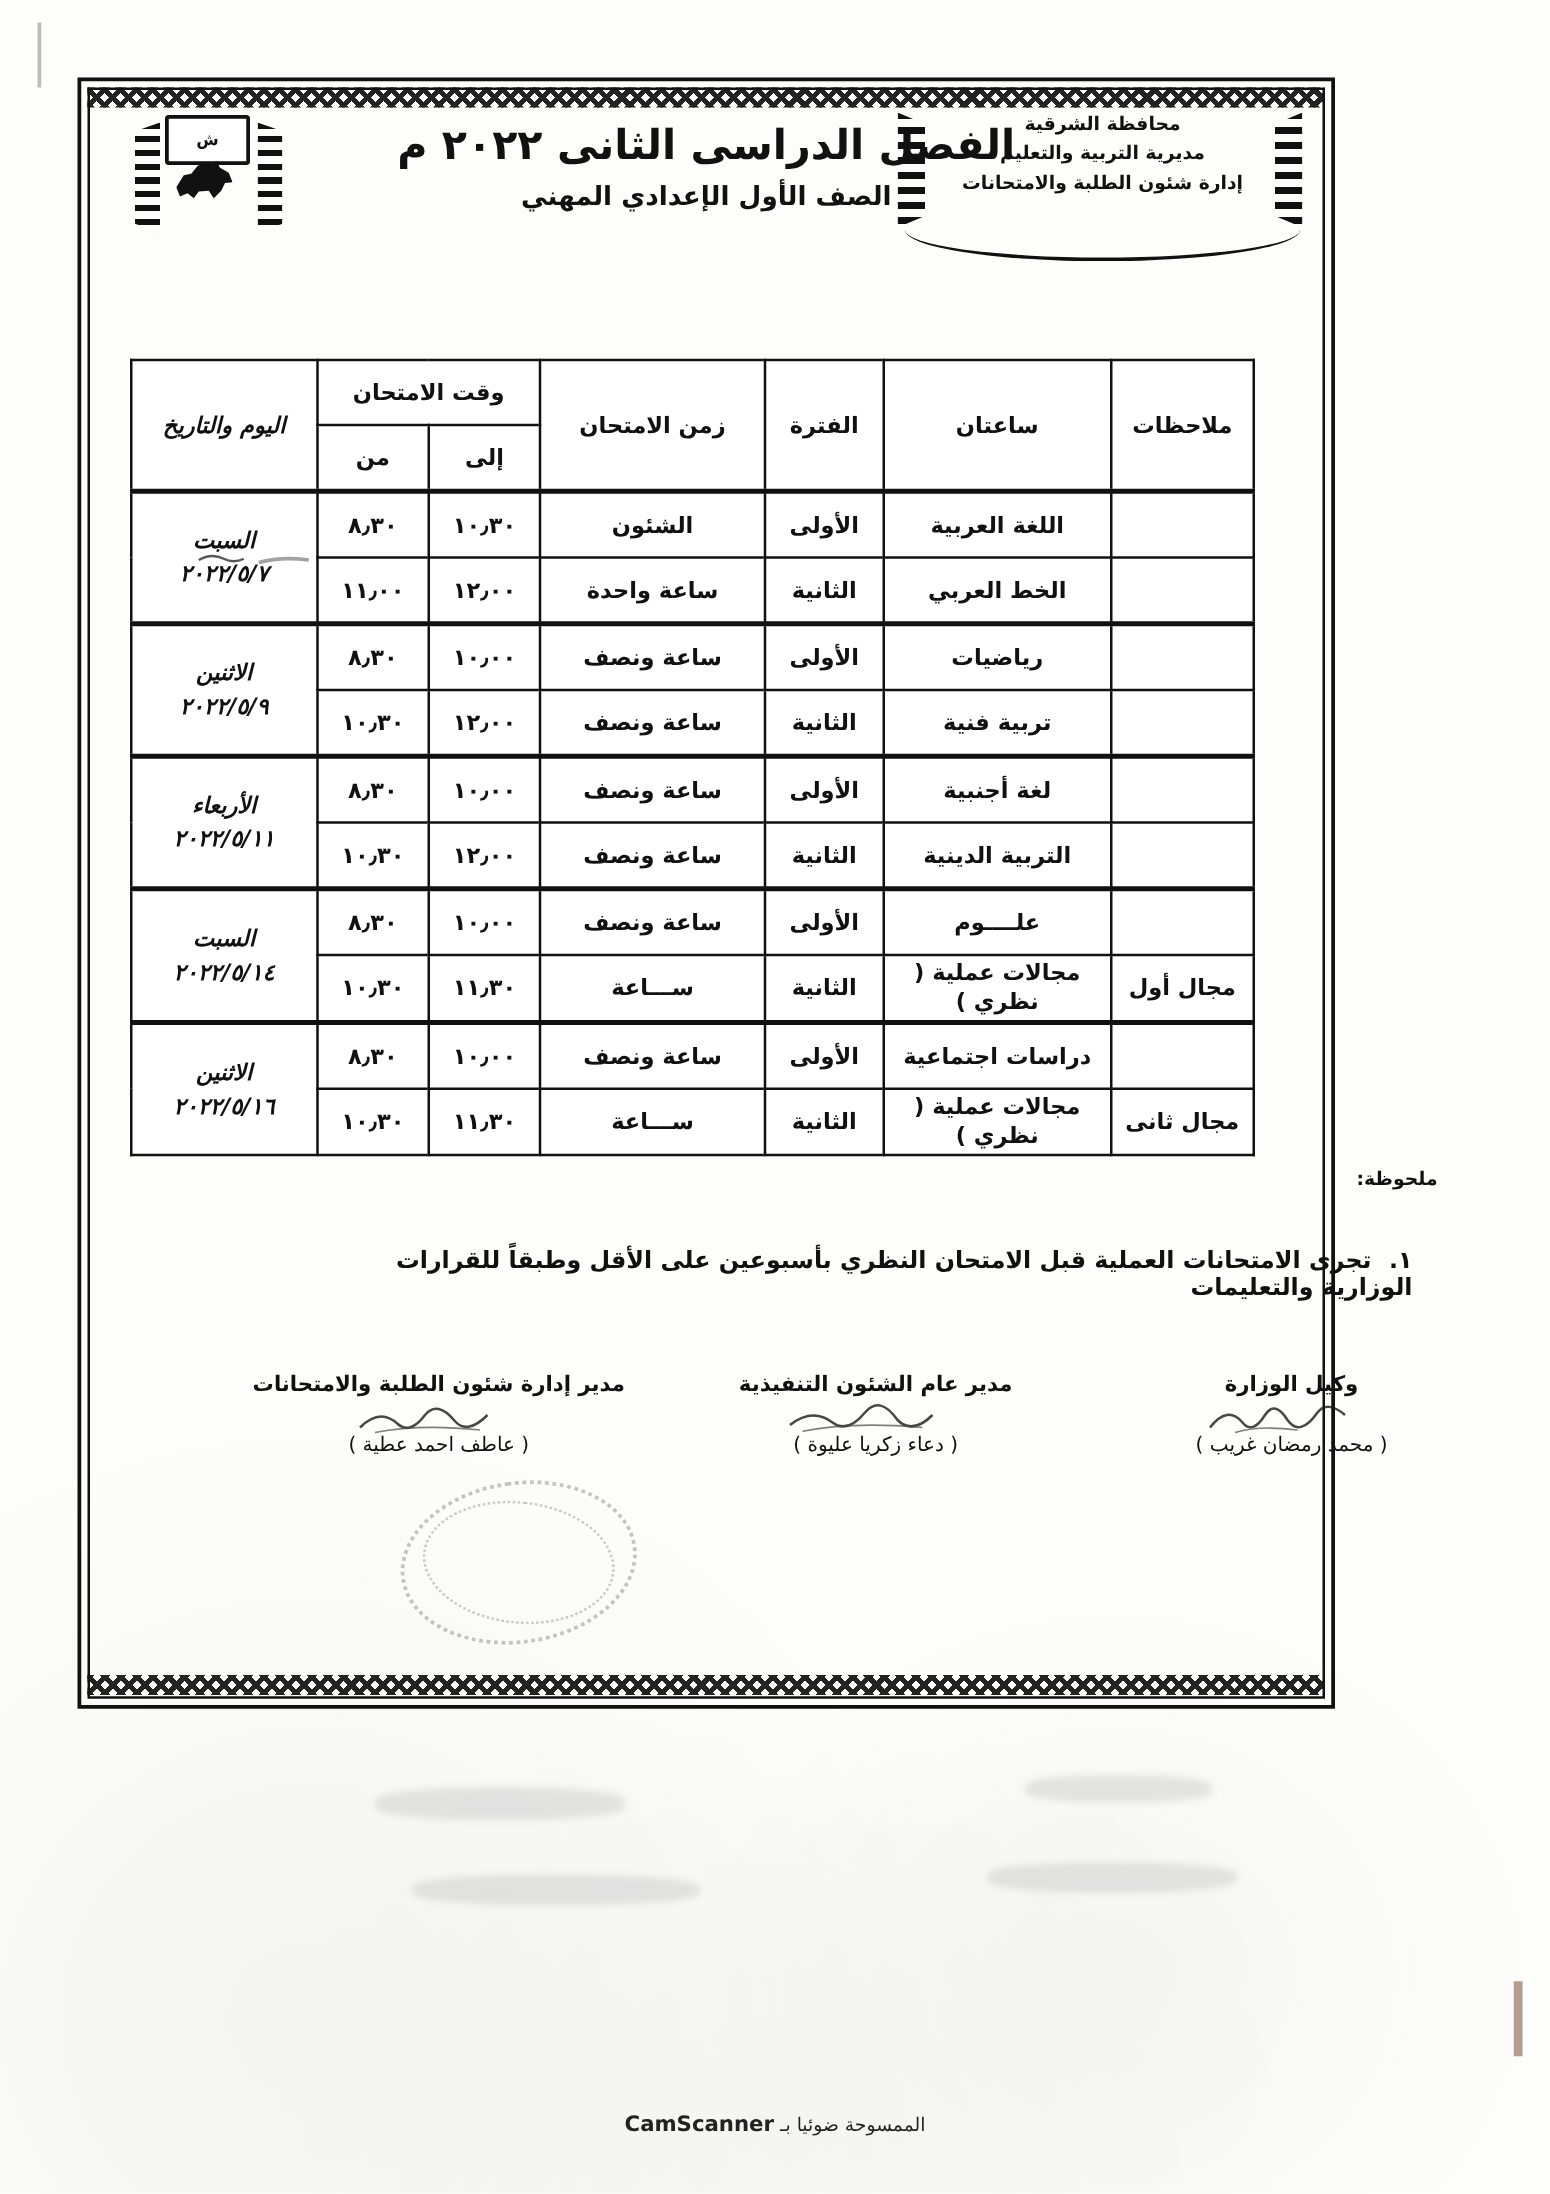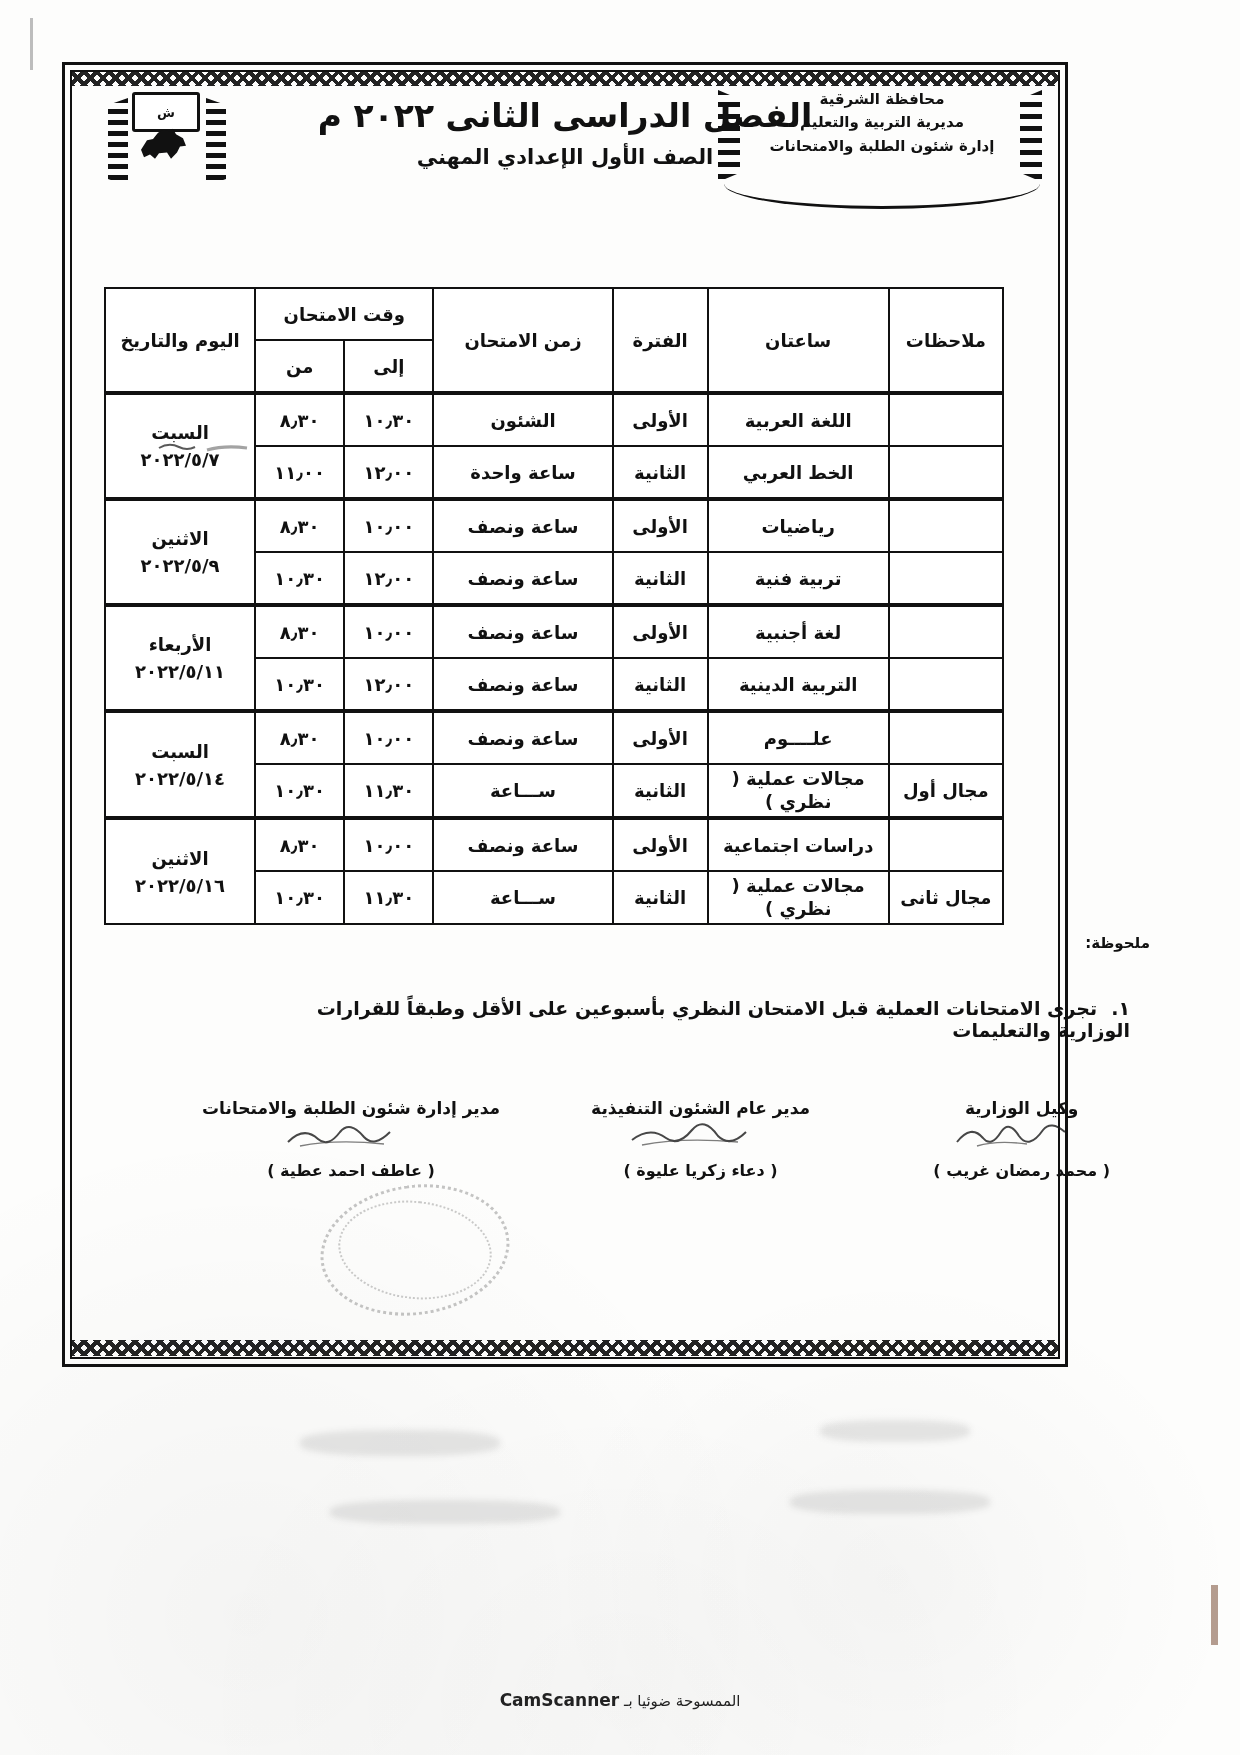--- a/index.html
+++ b/index.html
@@ -123,21 +123,21 @@
     padding:3px 4px;
     background:#fff;
   }
   table.sched th{font-size:18px;height:44px;}
   table.sched td{font-size:18px;height:44px;}
   .c-notes{width:110px;}
   .c-subject{width:194px;}
   .c-period{width:92px;}
   .c-dur{width:192px;}
   .c-to,.c-from{width:86px;}
-  .c-date{width:152px;}
+  .c-date{width:152px;font-style:italic;}
   td.num{font-size:19px;letter-spacing:.5px;}
   td.subject{font-size:19px;}
   td.date{font-size:18px;line-height:1.5;}
   td.notes{font-size:17px;}
   .thick-top{border-top:4px solid #111 !important;}
   .subj-long{font-size:16px;line-height:1.25;}
 
   
   .scribble{
     position:absolute;pointer-events:none;opacity:.75;
@@ -152,21 +152,21 @@
     font-size:19px;font-weight:bold;text-align:right;
     direction:rtl;
   }
   .note-num{display:inline-block;margin-left:14px;}
 
   
   .sig{
     position:absolute;text-align:center;
   }
   .sig .role{font-size:17px;font-weight:bold;white-space:nowrap;}
-  .sig .name{font-size:16px;font-weight:bold;margin-top:43px;white-space:nowrap;}
+  .sig .name{font-size:16px;font-weight:normal;margin-top:28px;white-space:nowrap;}
   .sig-1{right:130px;top:1098px;}
   .sig-2{right:430px;top:1098px;}
   .sig-3{right:740px;top:1098px;}
   .ink{
     position:absolute;left:50%;top:24px;transform:translateX(-50%);
     width:150px;height:26px;opacity:.8;
   }
 
   
   .stamp{
@@ -364,21 +364,21 @@
     <path d="M4 16 q10 -6 20 -1 q8 4 16 0" stroke="#222" stroke-width="2" fill="none"></path>
     <path d="M52 18 q18 -5 40 -2" stroke="#333" stroke-width="3" fill="none" opacity=".6"></path>
   </svg>
 
   <div class="note-label">ملحوظة:</div>
   <div class="note-line">
     <span class="note-num">١.</span><span>تجرى الامتحانات العملية قبل الامتحان النظري بأسبوعين على الأقل وطبقاً للقرارات الوزارية والتعليمات</span>
   </div>
 
   <div class="sig sig-1">
-    <div class="role">وكيل الوزارية</div>
+    <div class="role">وكيل الوزارة</div>
     <svg class="ink" viewBox="0 0 150 26">
       <path d="M10 20 q14 -18 26 -4 q8 10 18 -6 q8 -12 18 4 q10 14 24 -6 q8 -10 22 2" stroke="#1a1a1a" stroke-width="2" fill="none"></path>
       <path d="M30 24 q20 -6 50 -2" stroke="#1a1a1a" stroke-width="1.4" fill="none" opacity=".7"></path>
     </svg>
     <div class="name">( محمد رمضان غريب )</div>
   </div>
 
   <div class="sig sig-2">
     <div class="role">مدير عام الشئون التنفيذية</div>
     <svg class="ink" viewBox="0 0 150 26">

